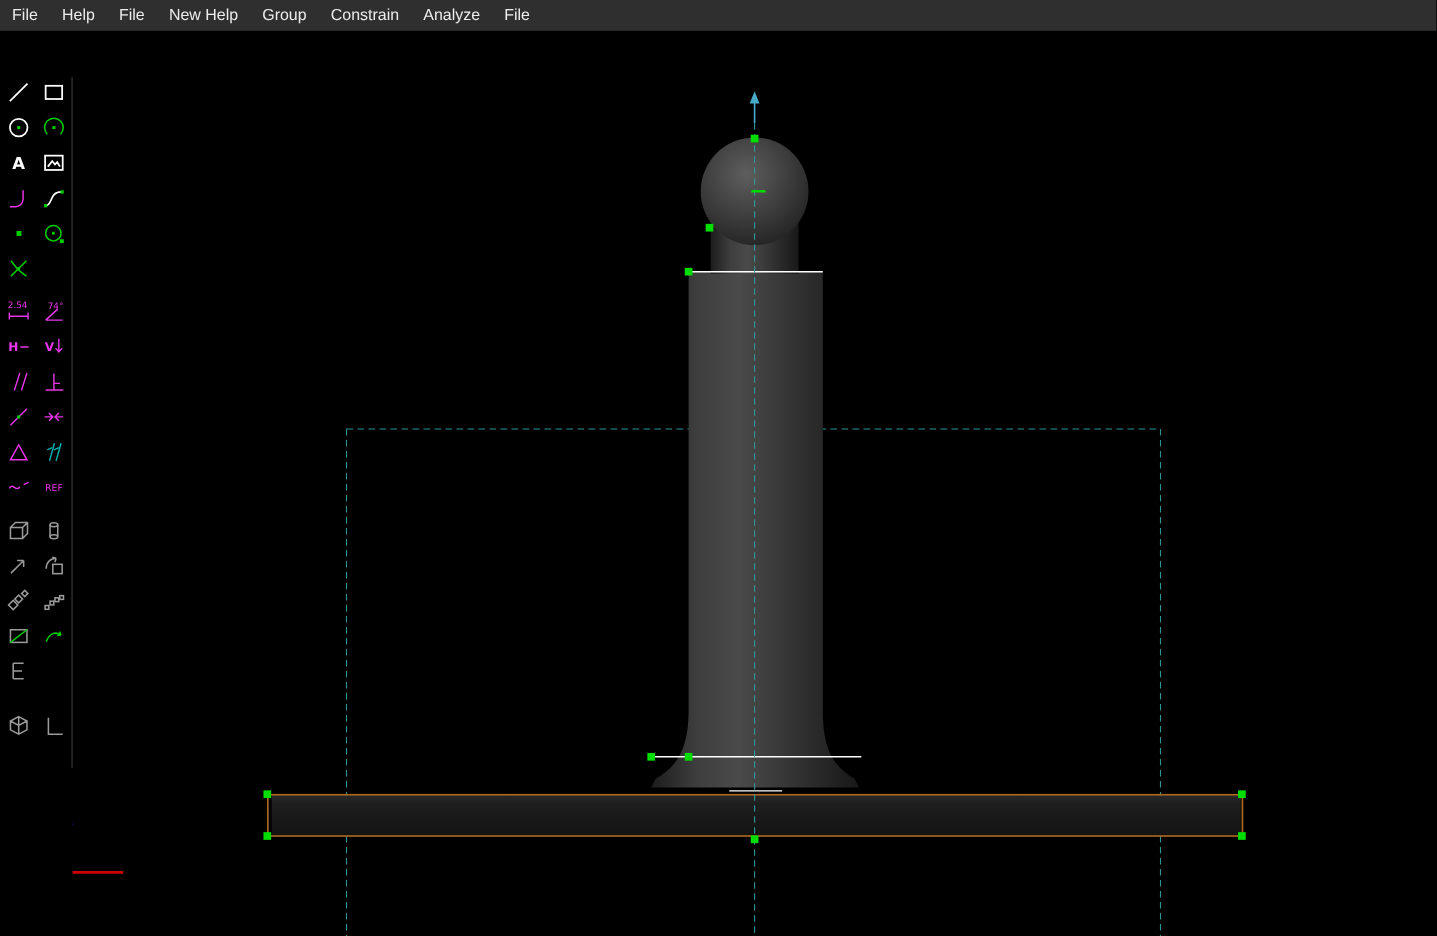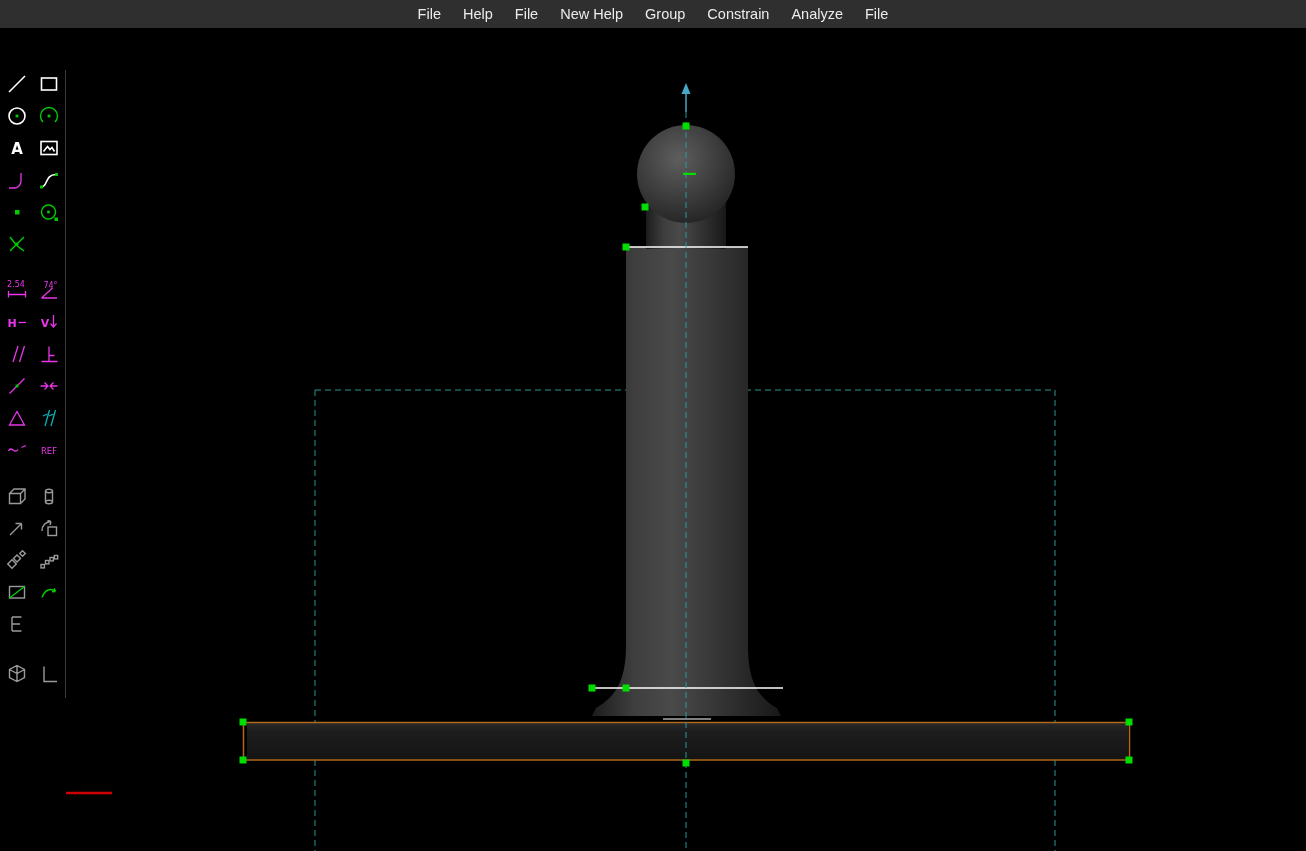--- a/index.html
+++ b/index.html
@@ -1,29 +1,29 @@
 <!DOCTYPE html>
 <html style="--menu-background: #2f2f2f; --menu-text: #ececec; --construction: #2e9e9e; --selection-point: #00dd00; --sketch-emphasis: #b06a1e; --sketch-line: #ffffff; --workplane-arrow: #48a8c8; --axis-x: #cf0000; --axis-y: #1919e6; --icon-white: #ffffff; --icon-green: #00cc00; --icon-magenta: #e836e8; --icon-cyan: #00b4b4; --icon-gray: #9a9a9a;"><head>
 <meta charset="utf-8">
 <style>
   html,body{margin:0;padding:0;background:#000;}
   body{width:1306px;height:851px;overflow:hidden;position:relative;font-family:"Liberation Sans",sans-serif;}
 
   
   .menubar{position:absolute;top:0;left:0;right:0;height:28px;background:var(--menu-background);
-           display:flex;align-items:center;z-index:30;justify-content:center;}
+           display:flex;align-items:center;z-index:30;}
   .menu-item{color:var(--menu-text);font-size:14.5px;padding:0 11px;height:100%;
              display:flex;align-items:center;cursor:default;white-space:nowrap;}
 
   
   .toolbar{position:absolute;top:28px;left:0;bottom:0;width:66px;background:#000;
            z-index:20;padding-top:40px;box-sizing:border-box;}
   .tbline{position:absolute;left:65px;top:70px;width:1px;height:628px;background:#3c3c3c;z-index:21;}
   .tb-sec{display:grid;grid-template-columns:32px 32px;grid-auto-rows:32px;justify-content:start;padding-left:1px;}
-  .tb-sec+.tb-sec{margin-top:14px;}
+  .tb-sec+.tb-sec{margin-top:7px;}
   .tb-sec.views{margin-top:18px;}
   .tb{width:32px;height:32px;display:flex;align-items:center;justify-content:center;cursor:pointer;}
   .tb svg{width:24px;height:24px;}
   svg text{font-family:"DejaVu Sans",sans-serif;}
 
   
   .iw{stroke:var(--icon-white);fill:none;stroke-width:1.6;}
   .iwt{fill:var(--icon-white);font-weight:bold;stroke:none;}
   .ig{stroke:var(--icon-green);fill:none;stroke-width:1.4;}
   .igf{fill:var(--icon-green);stroke:none;}

